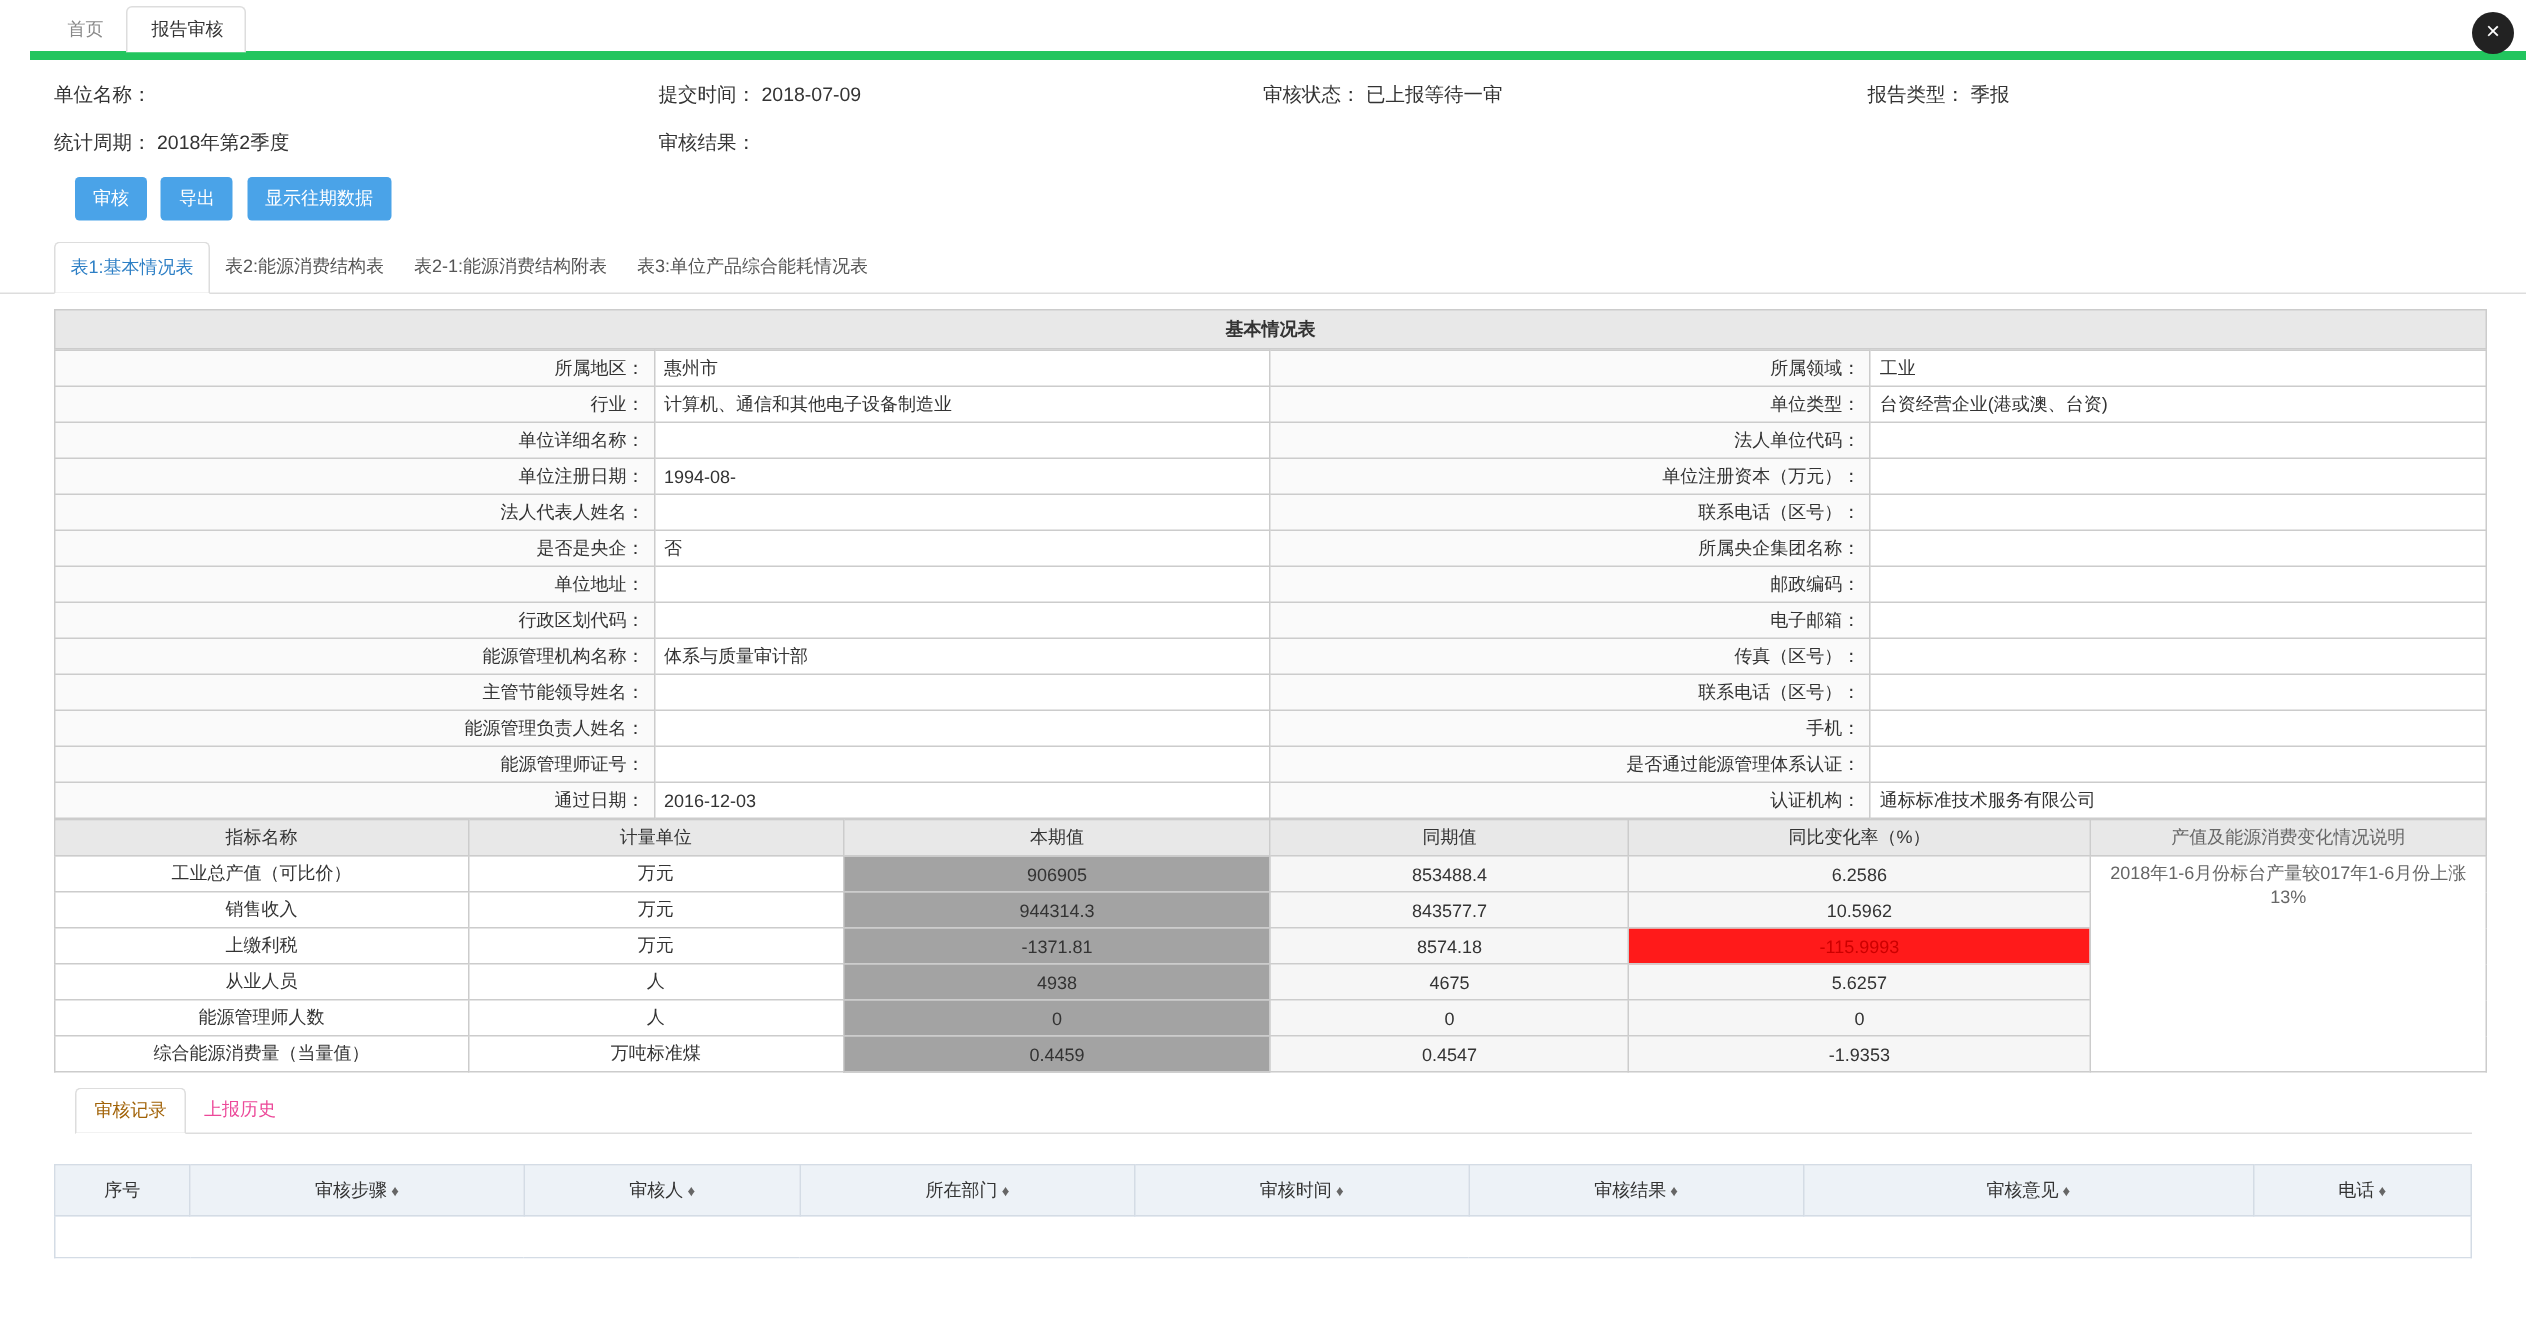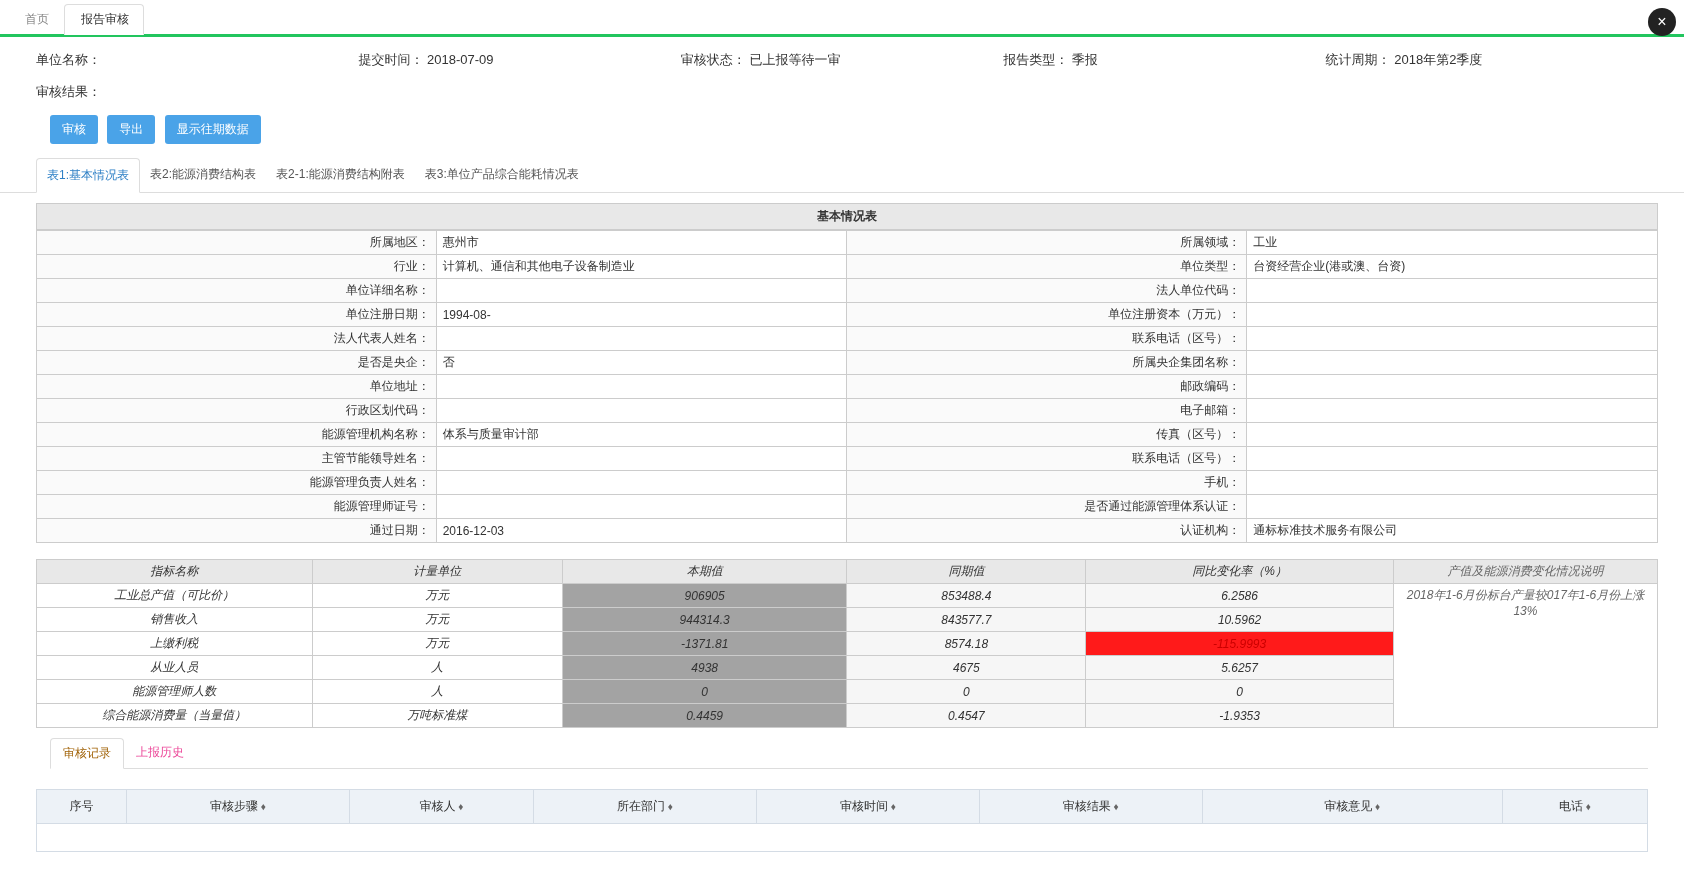--- a/index.html
+++ b/index.html
@@ -21,44 +21,45 @@
       color: #fff;
       border-radius: 50%;
       display: flex;
       align-items: center;
       justify-content: center;
       cursor: pointer;
       font-size: 16px;
     }
     .tabs-top {
       display: flex;
-      border-bottom: 3px solid #22c55e;
+      border-bottom: 6px solid #22c55e;
       padding-left: 10px;
       padding-top: 4px;
+      margin-left: 20px;
     }
     .tabs-top .tab {
       padding: 6px 14px;
       cursor: pointer;
       color: #888;
       border: 1px solid transparent;
       border-bottom: none;
     }
     .tabs-top .tab.active {
       color: #333;
       border: 1px solid #ddd;
       border-bottom: 1px solid #fff;
       border-radius: 4px 4px 0 0;
       background: #fff;
       margin-bottom: -1px;
       padding-left: 16px;
     }
     .header-info {
       padding: 14px 36px 4px 36px;
       display: grid;
-      grid-template-columns: 1fr 1fr 1fr 1fr 1fr;
+      grid-template-columns: 1fr 1fr 1fr 1fr;
       row-gap: 14px;
       font-size: 13px;
     }
     .header-info .item span.label { color: #333; }
     .btn-row {
       padding: 10px 36px 14px 50px;
     }
     .btn {
       display: inline-block;
       background: #4aa3e8;
@@ -114,22 +115,21 @@
       text-align: right;
       background: #fafafa;
     }
     .kv-value {
       width: 368px;
       text-align: left;
     }
     .ind-table {
       width: 100%;
       border-collapse: collapse;
-      margin-top: 16px;
-      font-style: italic;
+      margin-top: 0;
     }
     .ind-table th, .ind-table td {
       border: 1px solid #ccc;
       padding: 3px 6px;
       text-align: center;
       font-size: 12px;
       height: 22px;
     }
     .ind-table th {
       background: #e8e8e8;

